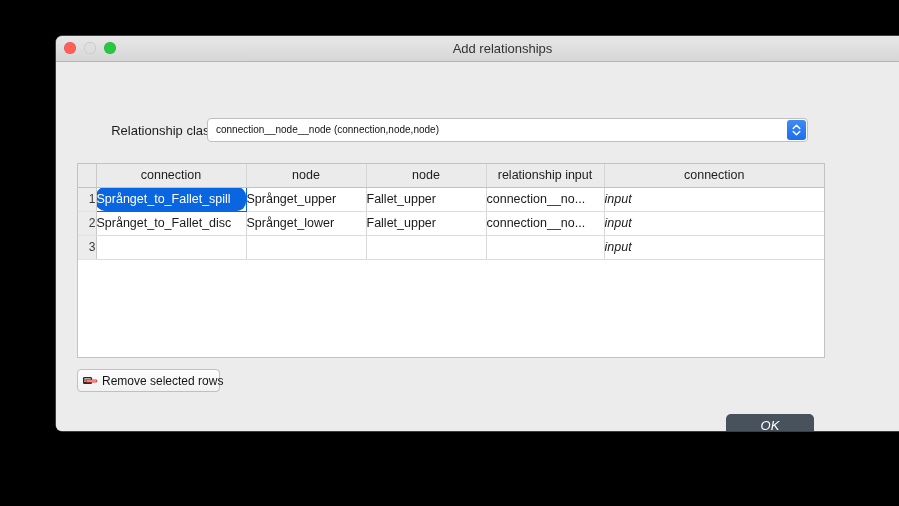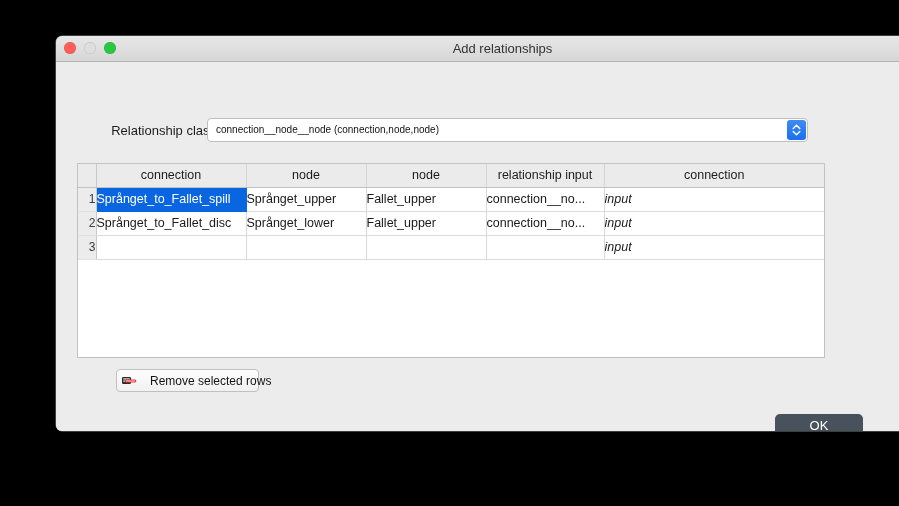--- a/index.html
+++ b/index.html
@@ -188,20 +188,21 @@
     padding-left: 6px;
     text-overflow: ellipsis;
     overflow: hidden;
   }
   td.cell:last-child { border-right: none; font-style: italic; }
   td.cell.selected {
     background: #0a66e0;
     color: #ffffff;
     border-right-color: #0a66e0;
     border-bottom-color: #0a66e0;
+    border-radius: 9px;
   }
 
   .col-gutter { width: 18px; }
   .col-a { width: 150px; }
   .col-b { width: 120px; }
   .col-c { width: 120px; }
   .col-d { width: 118px; }
   .col-e { width: 220px; }
 
   
@@ -211,23 +212,22 @@
     top: 307px;
     width: 143px;
     height: 23px;
     background: linear-gradient(to bottom, #fdfdfd 0%, #f1f1f1 100%);
     border: 1px solid #c0c0c0;
     border-radius: 4px;
     box-sizing: border-box;
     display: flex;
     align-items: center;
     padding-left: 4px;
-    gap: 13px;
+    gap: 4px;
     cursor: default;
-    margin-left: 39px;
   }
   .remove-label {
     font-size: 12px;
     color: #141414;
     white-space: nowrap;
   }
   .remove-icon { width: 16px; height: 14px; display: block; flex: 0 0 auto; }
 
   
   .btn {
@@ -238,21 +238,21 @@
     border-radius: 5px;
     color: #ffffff;
     font-size: 13px;
     display: flex;
     align-items: center;
     justify-content: center;
     cursor: default;
     box-shadow: 0 0.5px 0.5px rgba(0,0,0,0.25);
   }
   .btn-cancel { left: 586px; width: 88px; }
-  .btn-ok     { left: 719px; width: 88px; }
+  .btn-ok     { left: 670px; width: 88px; font-style: italic; }
 </style>
 </head>
 <body>
 
 <div id="root">
 
   <div class="dialog">
 
     <div class="titlebar">
       <div class="traffic">

